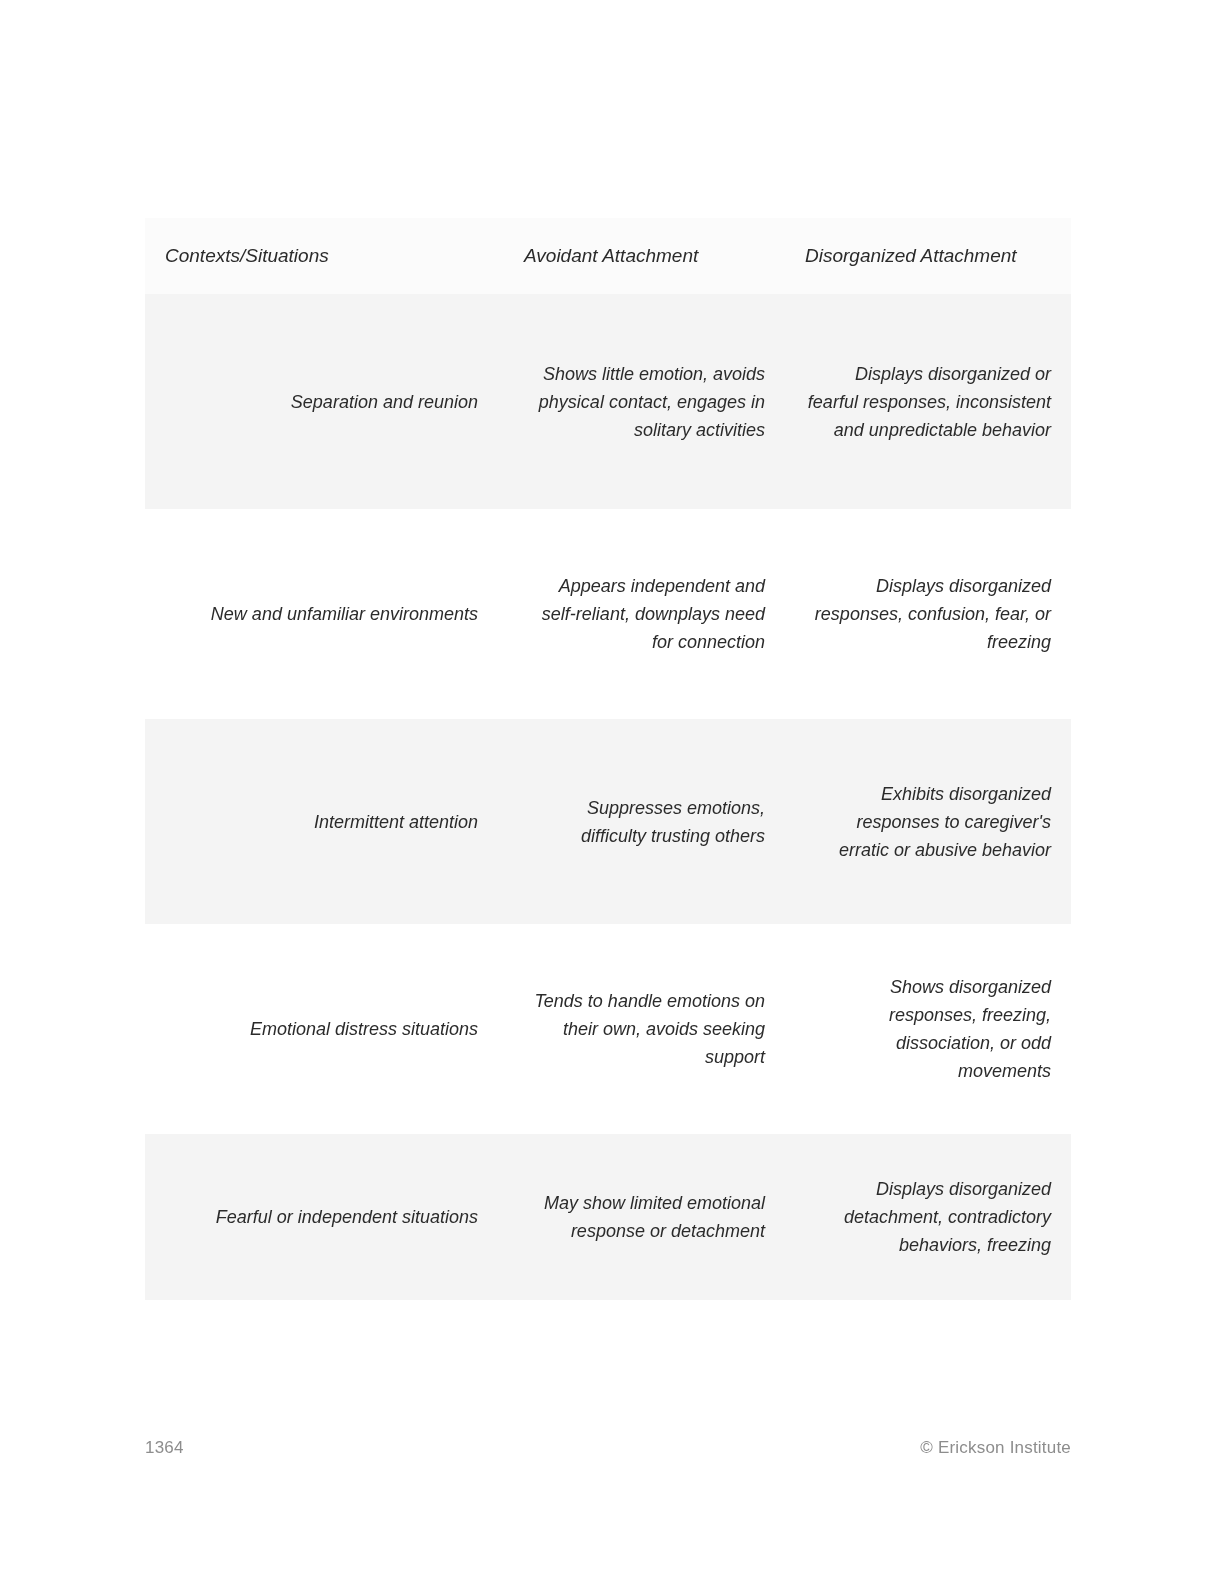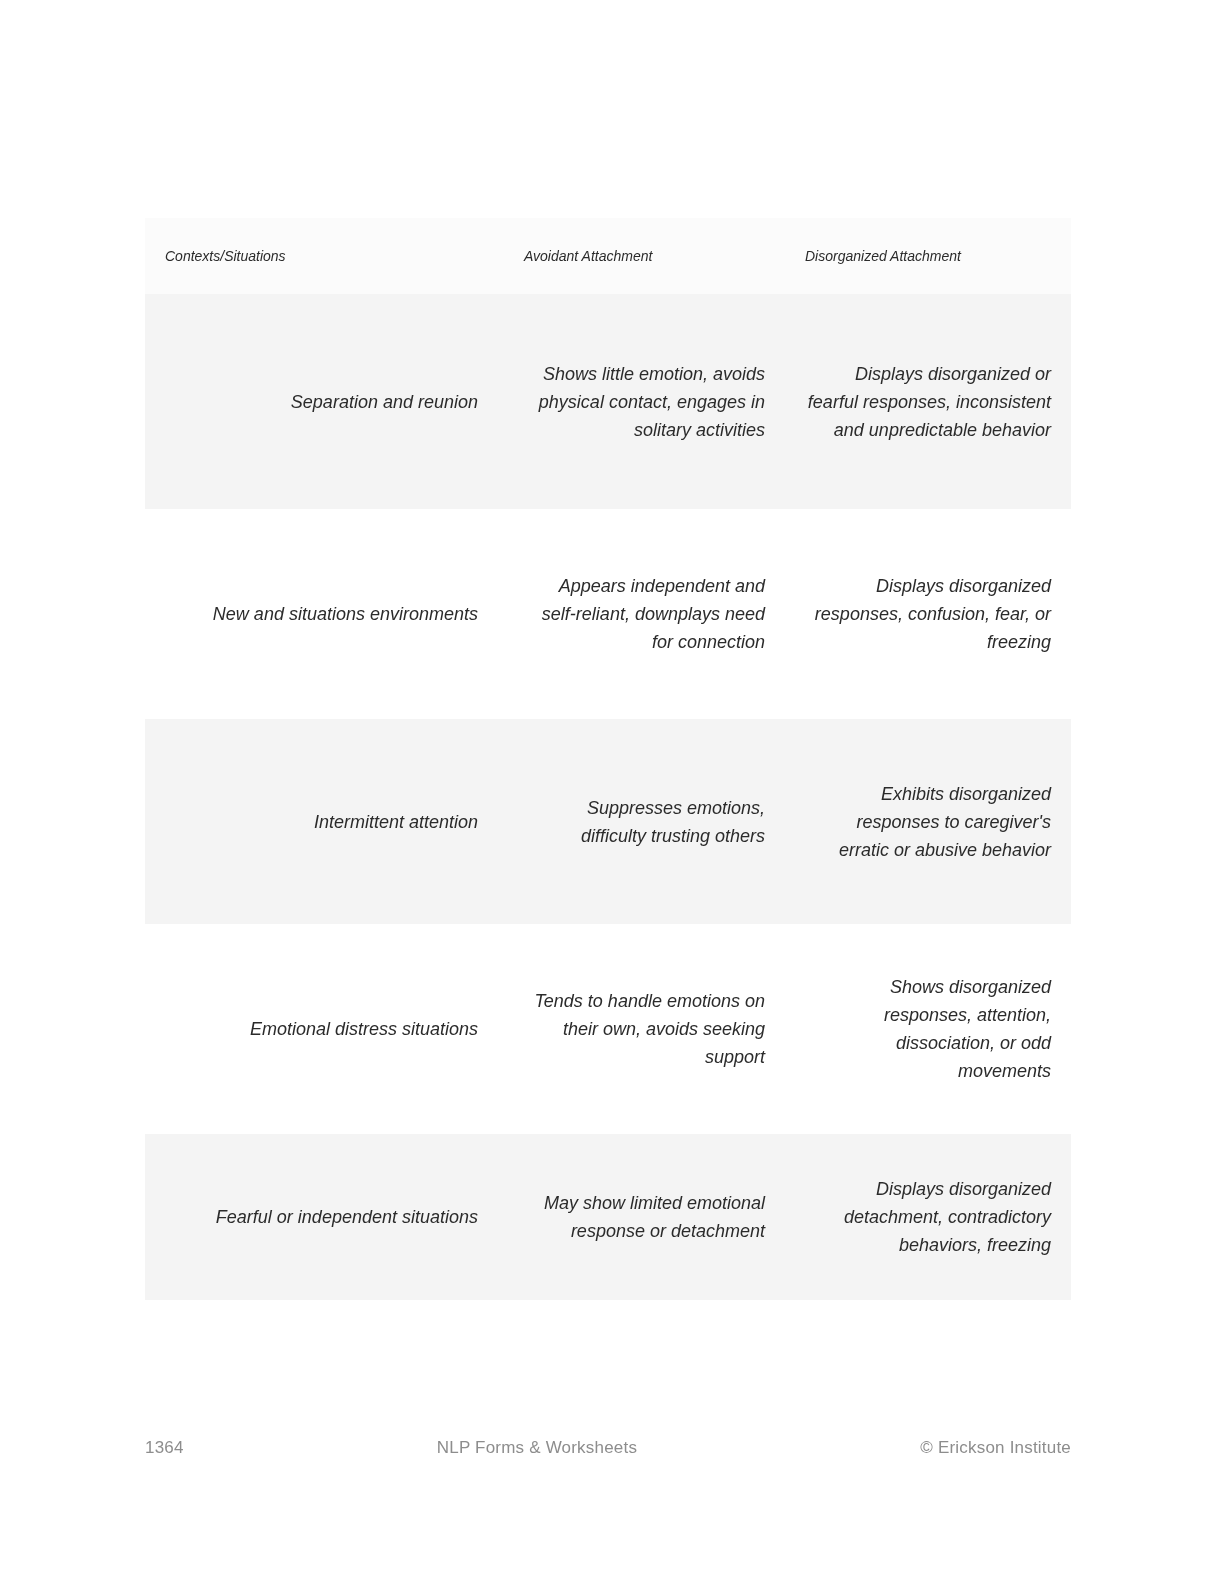--- a/index.html
+++ b/index.html
@@ -44,21 +44,21 @@
   table.attachment-table col.c3 { width: 286px; }
 
   thead tr.header-row {
     background: #fbfbfb;
   }
 
   thead th {
     text-align: left;
     font-weight: normal;
     font-style: italic;
-    font-size: 14px;
+    font-size: 19px;
     line-height: 28px;
     color: #2b2b2b;
     padding: 24px 20px 24px 20px;
     vertical-align: middle;
     box-sizing: border-box;
   }
 
   tbody tr.row-shaded {
     background: #f4f4f4;
   }
@@ -137,46 +137,45 @@
       </thead>
       <tbody>
 
         <tr class="row-shaded r1">
           <td class="ctx-cell">Separation and reunion</td>
           <td>Shows little emotion, avoids physical contact, engages in solitary activities</td>
           <td>Displays disorganized or fearful responses, inconsistent and unpredictable behavior</td>
         </tr>
 
         <tr class="row-plain r2">
-          <td class="ctx-cell">New and situations environments</td>
+          <td class="ctx-cell">New and unfamiliar environments</td>
           <td>Appears independent and self-reliant, downplays need for connection</td>
           <td>Displays disorganized responses, confusion, fear, or freezing</td>
         </tr>
 
         <tr class="row-shaded r3">
           <td class="ctx-cell">Intermittent attention</td>
           <td>Suppresses emotions, difficulty trusting others</td>
           <td>Exhibits disorganized responses to caregiver's erratic or abusive behavior</td>
         </tr>
 
         <tr class="row-plain r4">
           <td class="ctx-cell">Emotional distress situations</td>
           <td>Tends to handle emotions on their own, avoids seeking support</td>
-          <td>Shows disorganized responses, attention, dissociation, or odd movements</td>
+          <td>Shows disorganized responses, freezing, dissociation, or odd movements</td>
         </tr>
 
         <tr class="row-shaded r5">
           <td class="ctx-cell">Fearful or independent situations</td>
           <td>May show limited emotional response or detachment</td>
           <td>Displays disorganized detachment, contradictory behaviors, freezing</td>
         </tr>
 
       </tbody>
     </table>
   </div>
 
   <div class="footer">
     <div class="f-left">1364</div>
-    <div class="f-center">NLP Forms &amp; Worksheets</div>
     <div class="f-right">© Erickson Institute</div>
   </div>
 
 </div>
 
 </body></html>

